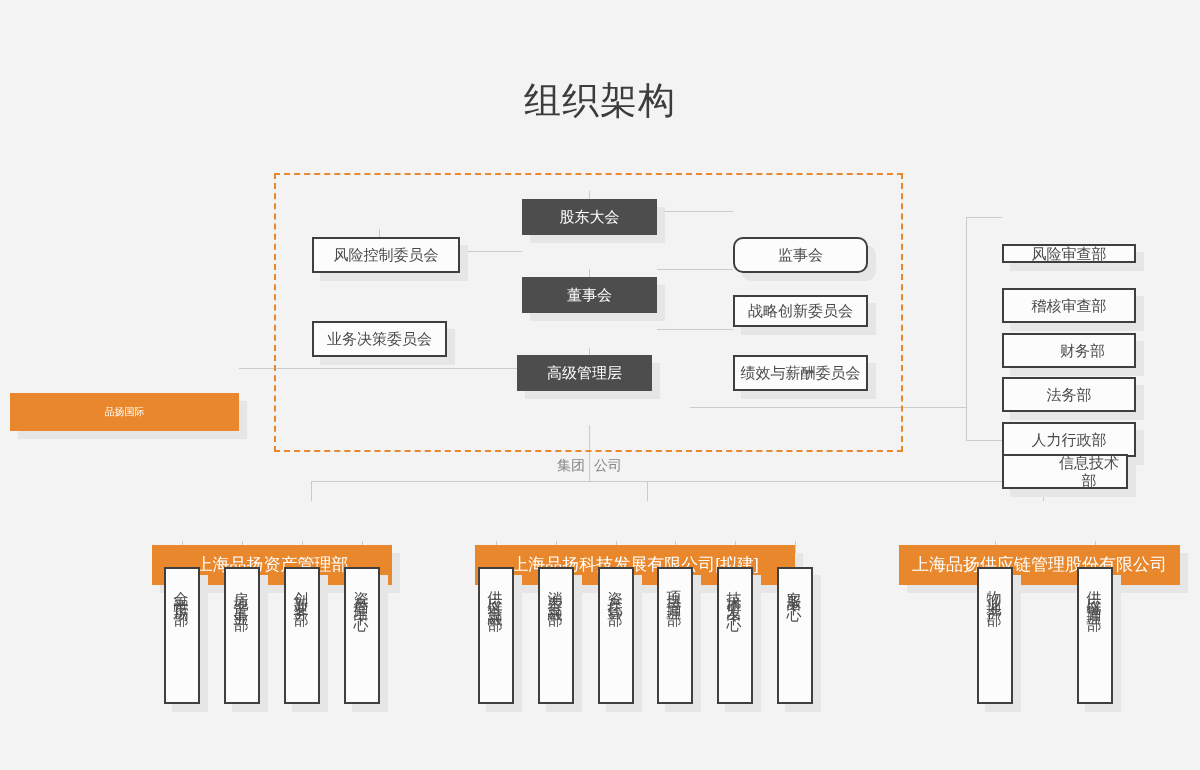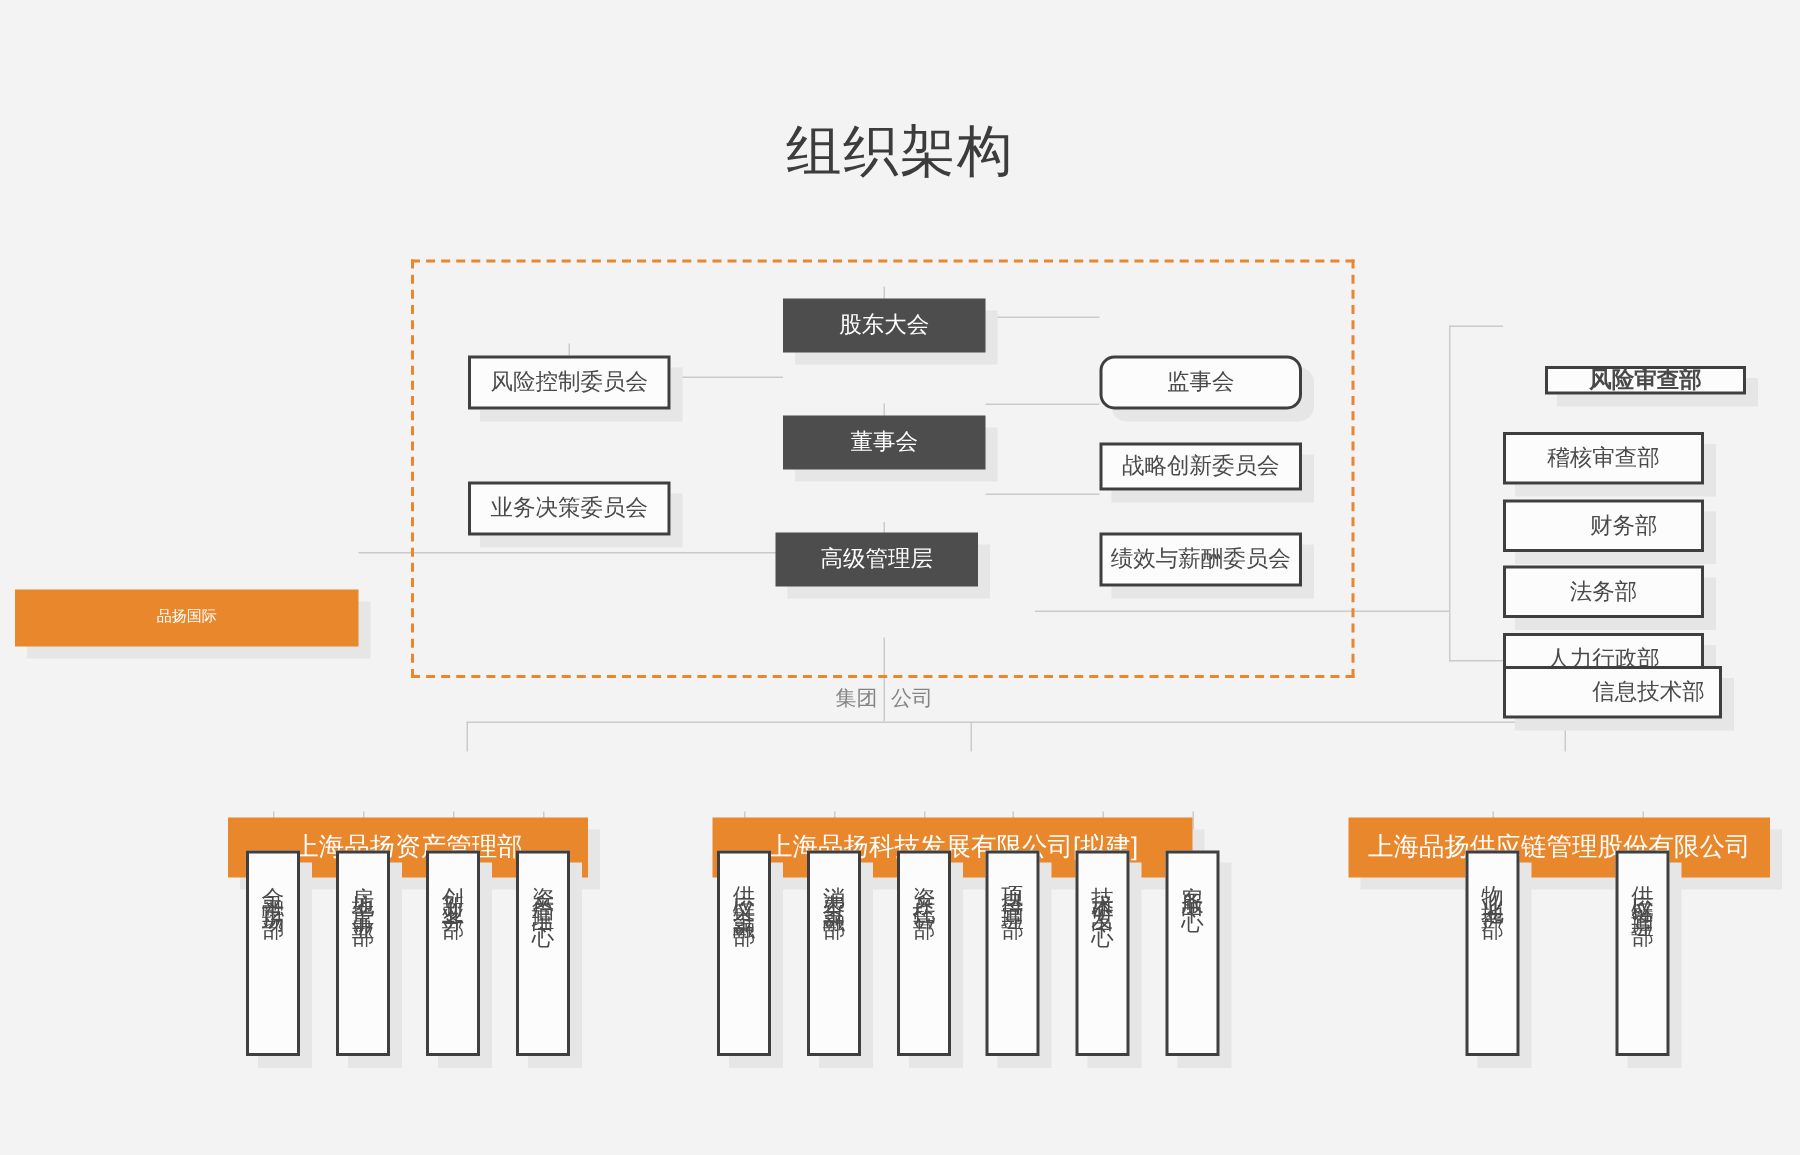--- a/index.html
+++ b/index.html
@@ -76,33 +76,33 @@
 
   <div class="vline" style="left:995px;top:541px;height:26px;"></div>
   <div class="vline" style="left:1095px;top:541px;height:26px;"></div>
 
   <div class="dashed-box"></div>
 
   <div class="box dark" style="left:522px;top:155px;width:135px;height:36px;">股东大会</div>
   <div class="box dark" style="left:522px;top:233px;width:135px;height:36px;">董事会</div>
   <div class="box dark" style="left:517px;top:311px;width:135px;height:36px;">高级管理层</div>
 
-  <div class="box outline" style="left:312px;top:193px;width:135px;height:36px;">风险控制委员会</div>
+  <div class="box outline" style="left:312px;top:193px;width:148px;height:36px;">风险控制委员会</div>
   <div class="box outline" style="left:312px;top:277px;width:135px;height:36px;">业务决策委员会</div>
 
   <div class="box outline" style="left:733px;top:193px;width:135px;height:36px;border-radius:10px;">监事会</div>
   <div class="box outline" style="left:733px;top:251px;width:135px;height:32px;">战略创新委员会</div>
   <div class="box outline" style="left:733px;top:311px;width:135px;height:36px;">绩效与薪酬委员会</div>
 
-  <div class="box outline" style="left:1030px;top:200px;width:134px;height:19px;font-weight:bold;">风险审查部</div>
+  <div class="box outline" style="left:1002px;top:200px;width:134px;height:19px;">风险审查部</div>
   <div class="box outline" style="left:1002px;top:244px;width:134px;height:35px;">稽核审查部</div>
   <div class="box outline" style="left:1002px;top:289px;width:134px;height:35px;padding-left:27px;">财务部</div>
   <div class="box outline" style="left:1002px;top:333px;width:134px;height:35px;">法务部</div>
   <div class="box outline" style="left:1002px;top:378px;width:134px;height:35px;">人力行政部</div>
-  <div class="box outline" style="left:1002px;top:400px;width:146px;height:35px;padding-left:48px;">信息技术部</div>
+  <div class="box outline" style="left:1002px;top:410px;width:126px;height:35px;padding-left:48px;">信息技术部</div>
 
   <div class="box orange" style="left:10px;top:349px;width:229px;height:38px;">品扬国际</div>
 
   <div class="boundary-label grp">集团</div>
   <div class="boundary-label com">公司</div>
 
   <div class="box orange sub" style="left:152px;top:501px;width:240px;height:40px;">上海品扬资产管理部</div>
   <div class="box orange sub" style="left:475px;top:501px;width:320px;height:40px;">上海品扬科技发展有限公司[拟建]</div>
   <div class="box orange sub" style="left:899px;top:501px;width:281px;height:40px;">上海品扬供应链管理股份有限公司</div>
 

